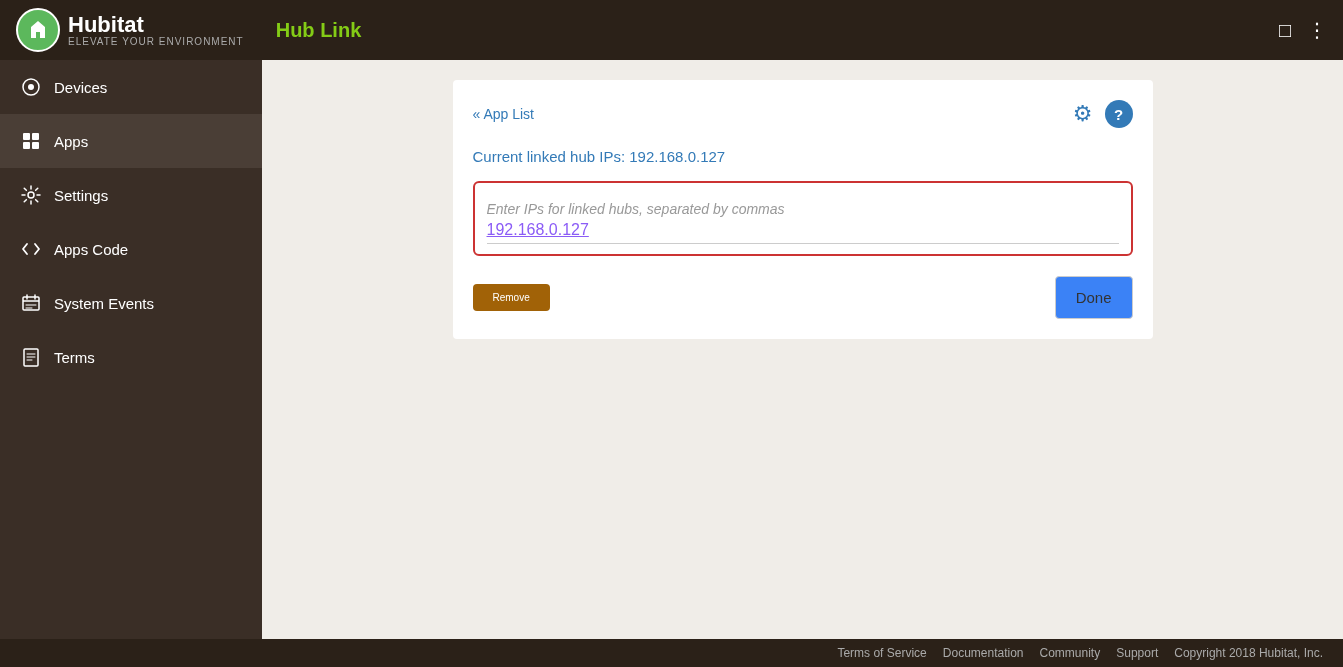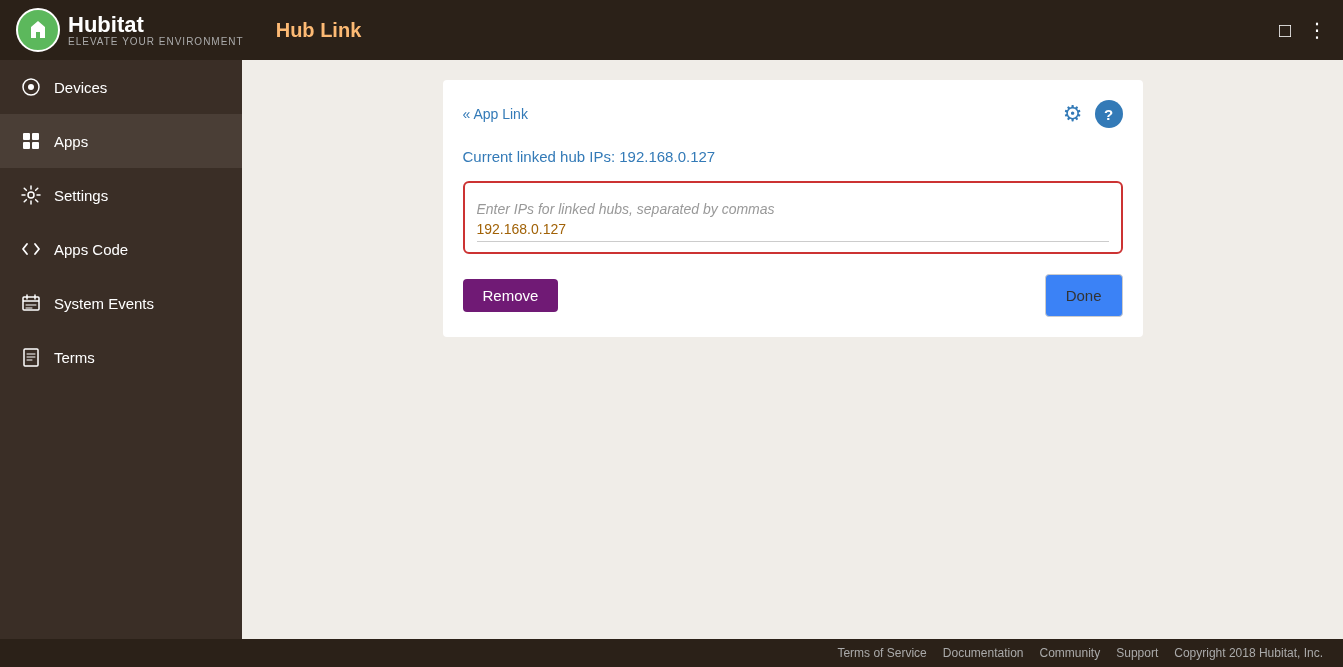--- a/index.html
+++ b/index.html
@@ -50,21 +50,21 @@
       font-weight: bold;
       line-height: 1;
     }
     .logo-tagline {
       color: #aaa;
       font-size: 10px;
       letter-spacing: 1px;
       text-transform: uppercase;
     }
     .header-title {
-      color: #fdba74;
+      color: #84cc16;
       font-size: 20px;
       font-weight: bold;
       margin-left: 20px;
     }
     .header-right {
       display: flex;
       align-items: center;
       gap: 16px;
     }
     .header-icon {
@@ -75,21 +75,21 @@
 
     
     .main-layout {
       display: flex;
       flex: 1;
       overflow: hidden;
     }
 
     
     .sidebar {
-      width: 242px;
+      width: 262px;
       background-color: #3a2e26;
       flex-shrink: 0;
       display: flex;
       flex-direction: column;
       overflow-y: auto;
     }
     .sidebar-item {
       display: flex;
       align-items: center;
       gap: 12px;
@@ -185,40 +185,41 @@
       padding: 10px 12px;
       margin-bottom: 20px;
     }
     .ip-input-placeholder {
       color: #999;
       font-size: 14px;
       margin-bottom: 4px;
       font-style: italic;
     }
     .ip-input-value {
-      color: #a16207;
-      font-size: 14px;
+      color: #8b5cf6;
+      font-size: 16px;
+      text-decoration: underline;
     }
     .ip-input-underline {
       border-bottom: 1px solid #ccc;
       margin-top: 8px;
       padding-bottom: 4px;
     }
     .panel-actions {
       display: flex;
       justify-content: space-between;
       align-items: center;
       margin-top: 16px;
     }
     .remove-btn {
-      background-color: #701a75;
+      background-color: #a16207;
       color: white;
       border: none;
       padding: 8px 20px;
-      font-size: 15px;
+      font-size: 10px;
       border-radius: 4px;
       cursor: pointer;
     }
     .done-btn {
       background-color: #3b82f6;
       color: #333;
       border: 1px solid #ccc;
       padding: 12px 20px;
       font-size: 15px;
       border-radius: 4px;
@@ -347,21 +348,21 @@
       </span>
       <span>Terms</span>
     </div>
 
   </nav>
 
   <main class="content-area">
     <div class="content-panel">
 
       <div class="panel-toolbar">
-        <a class="app-list-link" href="#">« App Link</a>
+        <a class="app-list-link" href="#">« App List</a>
         <div class="panel-icons">
           <span class="gear-btn">⚙</span>
           <div class="help-btn">?</div>
         </div>
       </div>
 
       <div class="current-ips">Current linked hub IPs: 192.168.0.127</div>
 
       <div class="ip-input-container">
         <div class="ip-input-underline">

